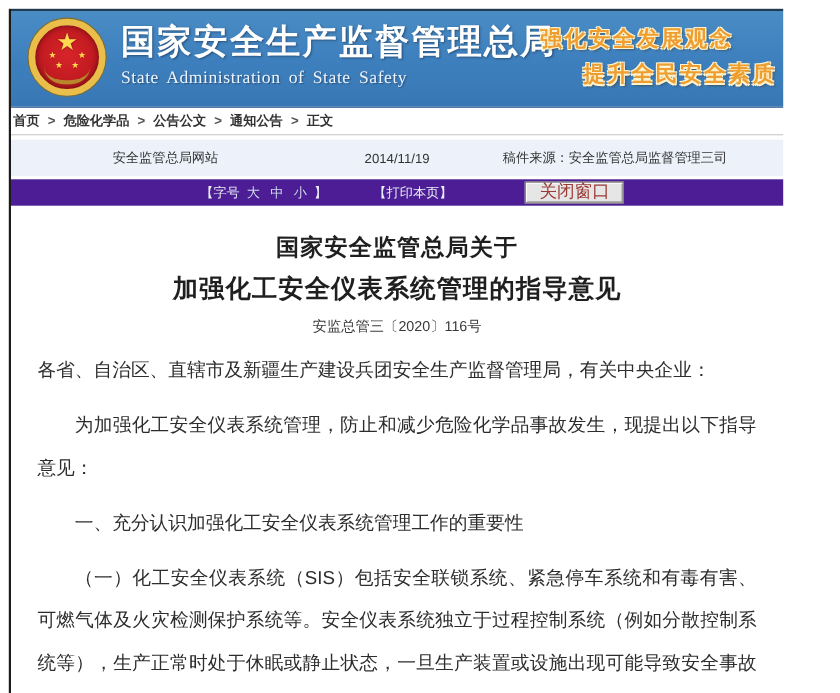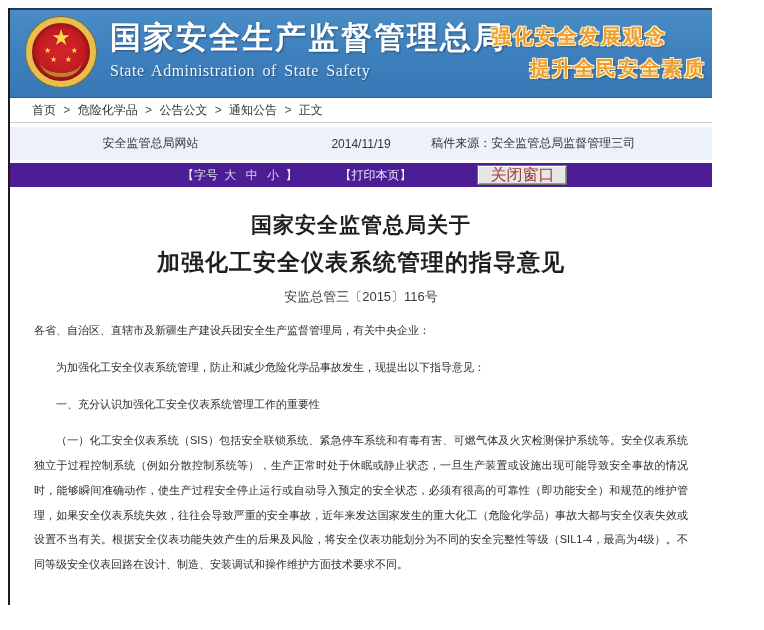--- a/index.html
+++ b/index.html
@@ -109,40 +109,41 @@
     white-space: nowrap;
   }
   .slogan-1 { text-align: left; }
   .slogan-2 { text-align: right; }
   
   .breadcrumb {
     height: 24px;
     line-height: 24px;
     font-size: 12px;
     color: #333333;
-    padding-left: 22px;
+    padding-left: 2px;
     border-bottom: 1px solid #c9c9c9;
     background: #ffffff;
     white-space: nowrap;
+    font-weight: bold;
   }
   .breadcrumb .crumb { color: #333333; cursor: pointer; }
   .breadcrumb .sep { margin: 0 4px; color: #555; }
   
   .meta-bar {
     display: flex;
     align-items: center;
     height: 33px;
     margin-top: 4px;
     background: #edf2fa;
     font-size: 12px;
     color: #333333;
   }
   .meta-site { width: 40%; text-align: center; }
   .meta-date { width: 20%; text-align: center; }
-  .meta-source { width: 40%; text-align: left; padding-right: 25px; box-sizing: border-box; }
+  .meta-source { width: 40%; text-align: center; padding-right: 25px; box-sizing: border-box; }
   
   .toolbar {
     display: flex;
     align-items: center;
     height: 24px;
     margin-top: 3px;
     background: #4c1d95;
     font-size: 12px;
     color: #e8eef6;
     white-space: nowrap;
@@ -187,21 +188,21 @@
     margin: 8px 0 10px 0;
     letter-spacing: 1px;
   }
   .doc-number {
     text-align: center;
     font-size: 13px;
     color: #3a3a3a;
     margin: 6px 0 10px 0;
   }
   .article p {
-    font-size: 11px;
+    font-size: 17px;
     line-height: 2.25;
     margin: 12px 0;
     text-align: justify;
   }
   .p-indent { text-indent: 2em; }
 </style>
 </head>
 <body>
 
 <div class="document">
@@ -251,20 +252,20 @@
       <span class="size-btn">小</span>
       <span>】</span>
     </div>
     <span class="print-button">【打印本页】</span>
     <button class="close-window-button">关闭窗口</button>
   </div>
 
   <div class="article">
     <div class="article-title-1">国家安全监管总局关于</div>
     <div class="article-title-2">加强化工安全仪表系统管理的指导意见</div>
-    <div class="doc-number">安监总管三〔2015〕116号</div>
+    <div class="doc-number">安监总管三〔2020〕116号</div>
     <p>各省、自治区、直辖市及新疆生产建设兵团安全生产监督管理局，有关中央企业：</p>
     <p class="p-indent">为加强化工安全仪表系统管理，防止和减少危险化学品事故发生，现提出以下指导意见：</p>
     <p class="p-indent">一、充分认识加强化工安全仪表系统管理工作的重要性</p>
     <p class="p-indent">（一）化工安全仪表系统（SIS）包括安全联锁系统、紧急停车系统和有毒有害、可燃气体及火灾检测保护系统等。安全仪表系统独立于过程控制系统（例如分散控制系统等），生产正常时处于休眠或静止状态，一旦生产装置或设施出现可能导致安全事故的情况时，能够瞬间准确动作，使生产过程安全停止运行或自动导入预定的安全状态，必须有很高的可靠性（即功能安全）和规范的维护管理，如果安全仪表系统失效，往往会导致严重的安全事故，近年来发达国家发生的重大化工（危险化学品）事故大都与安全仪表失效或设置不当有关。根据安全仪表功能失效产生的后果及风险，将安全仪表功能划分为不同的安全完整性等级（SIL1-4，最高为4级）。不同等级安全仪表回路在设计、制造、安装调试和操作维护方面技术要求不同。</p>
   </div>
 
 </div>
 
 </body></html>

